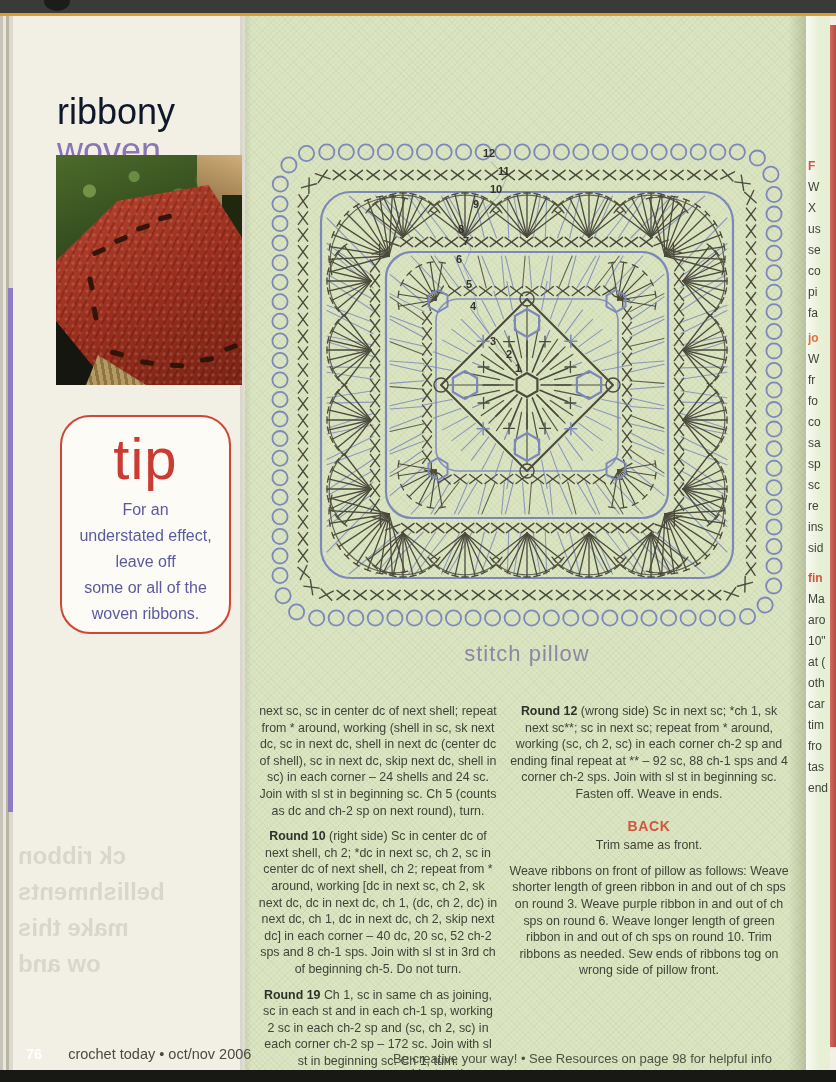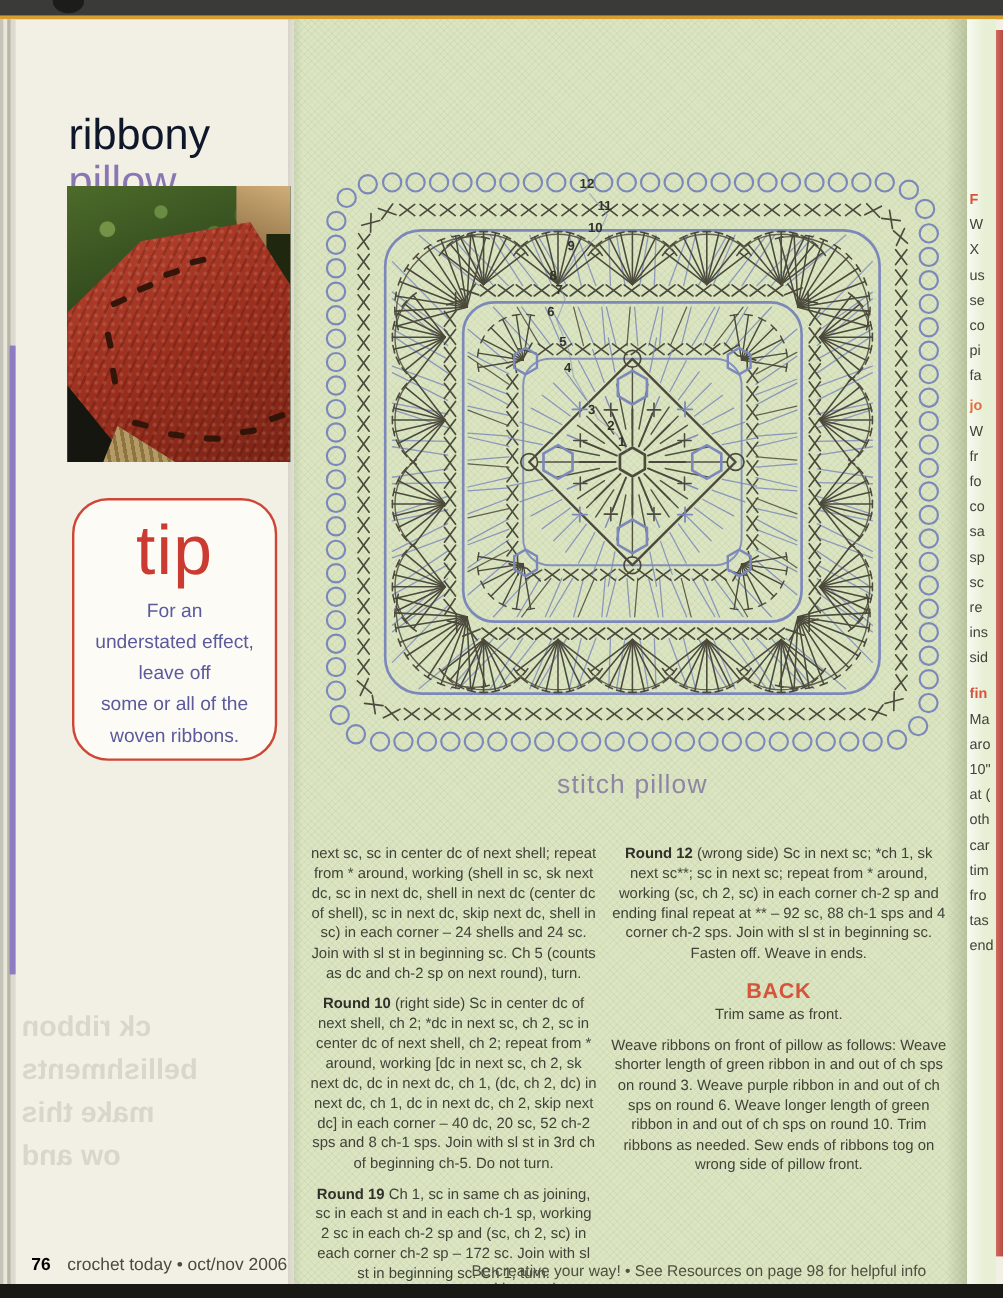--- a/index.html
+++ b/index.html
@@ -85,32 +85,32 @@
   #stitch-diagram{left:266px;top:140px;width:522px;height:500px;}
   #diagram-caption{left:266px;top:641px;width:522px;text-align:center;
      font-size:22px;letter-spacing:1px;color:#8d86a5;}
 
   
   .col{font-size:12.4px;line-height:16.6px;color:#3f4238;text-align:center;}
   #col-left{left:258px;top:703px;width:240px;}
   #col-right{left:508px;top:703px;width:282px;}
   .para{margin:0 0 9px 0;}
   .lead{font-weight:700;color:#2e3129;}
-  .h-upper{color:#d5543c;font-size:18px;font-weight:700;letter-spacing:.6px;margin:15px 0 3px;}
+  .h-upper{color:#d5543c;font-size:14px;font-weight:700;letter-spacing:.6px;margin:15px 0 3px;}
   .h-lower{color:#d5543c;font-size:17.5px;font-weight:600;margin:13px 0 4px;}
 
   
   #edge-column{left:808px;top:16px;width:26px;height:1020px;overflow:hidden;}
   .edge-block{position:absolute;left:0;width:40px;font-size:12px;line-height:21px;color:#3f4238;}
   .edge-heading{font-weight:700;}
   .edge-line{white-space:nowrap;}
 
   
   #footer-left{left:26px;top:1046px;font-size:14.5px;color:#4a4a40;}
-  #page-number{font-weight:700;color:#000000;margin-right:14px;}
+  #page-number{font-weight:700;color:#ffffff;margin-right:26px;}
   #footer-right{left:393px;top:1051px;width:400px;font-size:13px;color:#4c5040;}
   #bottom-bar{left:0;top:1070px;width:836px;height:12px;background:#181815;}
 </style>
 </head>
 <body>
 
 <div class="abs" id="top-bar"></div>
 <div class="abs" id="binder-hole" style="position:absolute;"></div>
 <div class="abs" id="accent-line"></div>
 
@@ -123,21 +123,21 @@
 <div class="abs edge-strip" id="strip3"></div>
 <div class="abs edge-strip" id="strip4"></div>
 <div class="abs" id="purple-stripe"></div>
 
 <div class="abs" id="curl-shadow"></div>
 <div class="abs" id="next-page"></div>
 <div class="abs" id="red-strip"></div>
 
 <div class="abs" id="page-title">
   <span id="title-line1">ribbony</span>
-  <span id="title-line2">pillow</span>
+  <span id="title-line2">woven</span>
 </div>
 
 <div class="abs" id="pillow-photo">
   <div class="abs" id="photo-foliage"></div>
   <div class="abs" id="photo-corner-tan"></div>
   <div class="abs" id="photo-right-dark"></div>
   <div class="abs" id="photo-pillow"></div>
   <div class="abs" id="photo-dark-bl"></div>
   <div class="abs" id="photo-basket"></div>
   <div class="slot" style="left:36px;top:94px;transform:rotate(-24deg);"></div>

